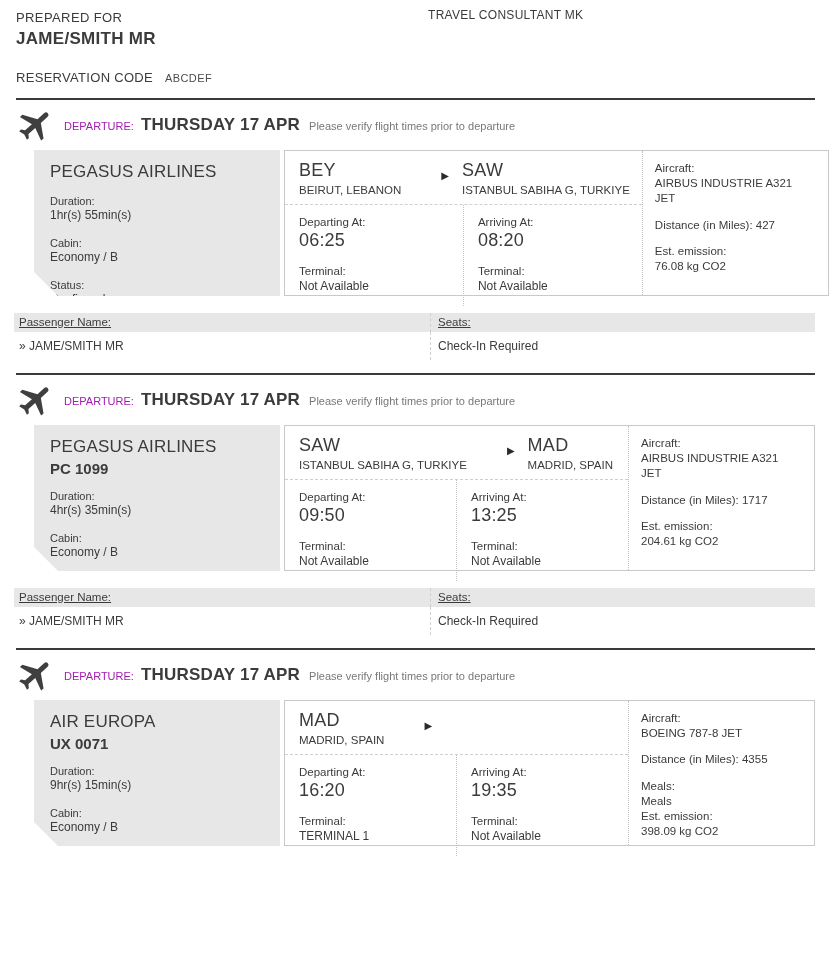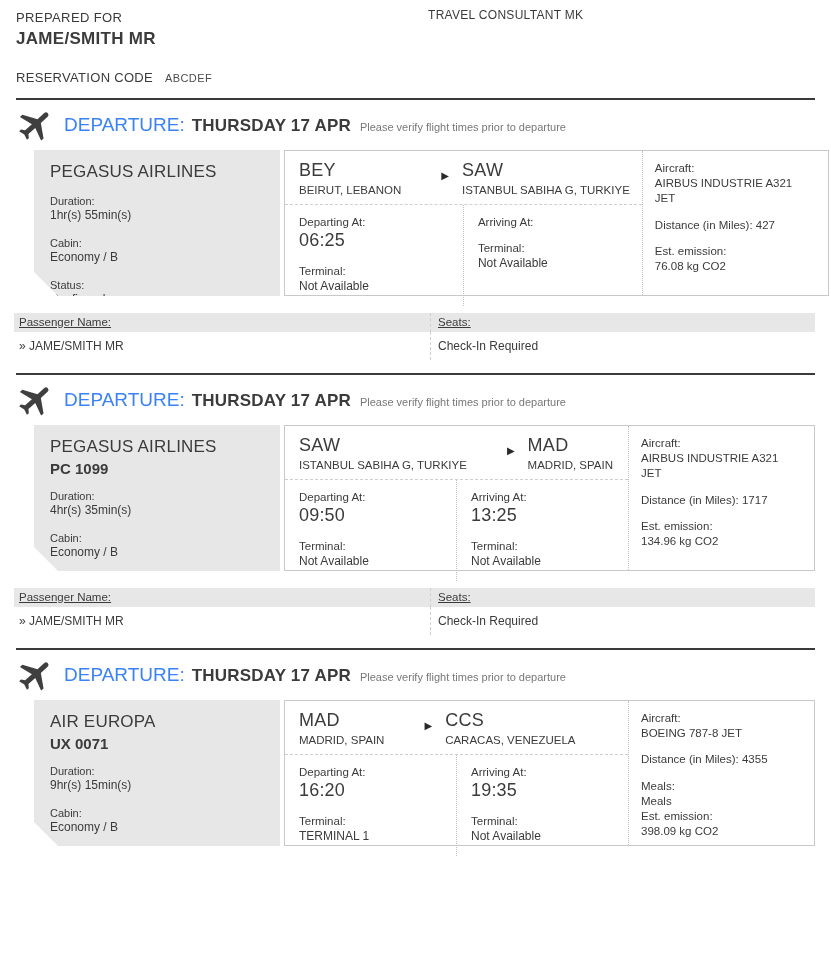--- a/index.html
+++ b/index.html
@@ -15,21 +15,21 @@
   .res-label{font-size:13px;letter-spacing:.3px;}
   .res-code{font-size:11px;color:#4c4c4c;letter-spacing:.4px;}
 
   .rule-dark{border:none;border-top:2px solid #3a3a3a;margin:4px 0 0 0;}
 
   
   .seg-header{display:flex;align-items:center;height:50px;gap:8px;}
   .plane-icon{width:40px;height:40px;flex:0 0 40px;transform:rotate(48deg);}
   .plane-icon svg{width:100%;height:100%;fill:#3f3f3f;}
   .seg-title{display:flex;align-items:baseline;gap:7px;}
-  .dep-label{font-size:19px;color:#3b82f6;}
+  .dep-label{font-size:11px;color:#a21caf;}
   .dep-date{font-size:17px;font-weight:bold;letter-spacing:.2px;}
   .dep-note{font-size:11px;color:#787878;margin-left:2px;}
 
   
   .seg-body{display:flex;height:146px;align-items:stretch;margin-left:-2px;padding-left:20px;}
   .left-box{width:246px;flex:0 0 246px;background:#e7e7e7;box-sizing:border-box;
             padding:12px 16px;clip-path:polygon(0 0,100% 0,100% 100%,24px 100%,0 calc(100% - 24px));}
   .airline{font-size:17px;letter-spacing:.2px;}
   .flightno{font-size:15px;font-weight:bold;margin-top:3px;}
   .kv{margin-top:12px;}
@@ -131,20 +131,21 @@
             <div class="timecol dep">
               <div class="t-label">Departing At:</div>
               <div class="t-val">06:25</div>
               <div class="terminal">
                 <div class="t-term-label">Terminal:</div>
                 <div class="t-term-val">Not Available</div>
               </div>
             </div>
             <div class="timecol arr">
               <div class="t-label">Arriving At:</div>
+              <div class="t-val">08:20</div>
               <div class="terminal">
                 <div class="t-term-label">Terminal:</div>
                 <div class="t-term-val">Not Available</div>
               </div>
             </div>
           </div>
         </div>
 
         <div class="aircraft-panel">
           <div class="ac-row">
@@ -239,21 +240,21 @@
 
         <div class="aircraft-panel">
           <div class="ac-row">
             <div>Aircraft:</div>
             <div>AIRBUS INDUSTRIE A321 JET</div>
           </div>
           <div class="ac-row">Distance (in Miles): 1717</div>
 
           <div class="ac-row tight">
             <div>Est. emission:</div>
-            <div>134.96 kg CO2</div>
+            <div>204.61 kg CO2</div>
           </div>
         </div>
       </div>
     </div>
 
     <div class="passenger-section">
       <div class="p-grid">
         <div class="p-cell p-head">Passenger Name:</div>
         <div class="p-cell p-head right">Seats:</div>
         <div class="p-cell p-val">» JAME/SMITH MR</div>
@@ -296,24 +297,20 @@
       </div>
 
       <div class="detail-box">
         <div class="flight-cols">
           <div class="airports">
             <div class="airport">
               <div class="code">MAD</div>
               <div class="city">MADRID, SPAIN</div>
             </div>
             <div class="route-arrow">▶</div>
-            <div class="airport">
-              <div class="code">CCS</div>
-              <div class="city">CARACAS, VENEZUELA</div>
-            </div>
           </div>
           <div class="times">
             <div class="timecol dep">
               <div class="t-label">Departing At:</div>
               <div class="t-val">16:20</div>
               <div class="terminal">
                 <div class="t-term-label">Terminal:</div>
                 <div class="t-term-val">TERMINAL 1</div>
               </div>
             </div>

